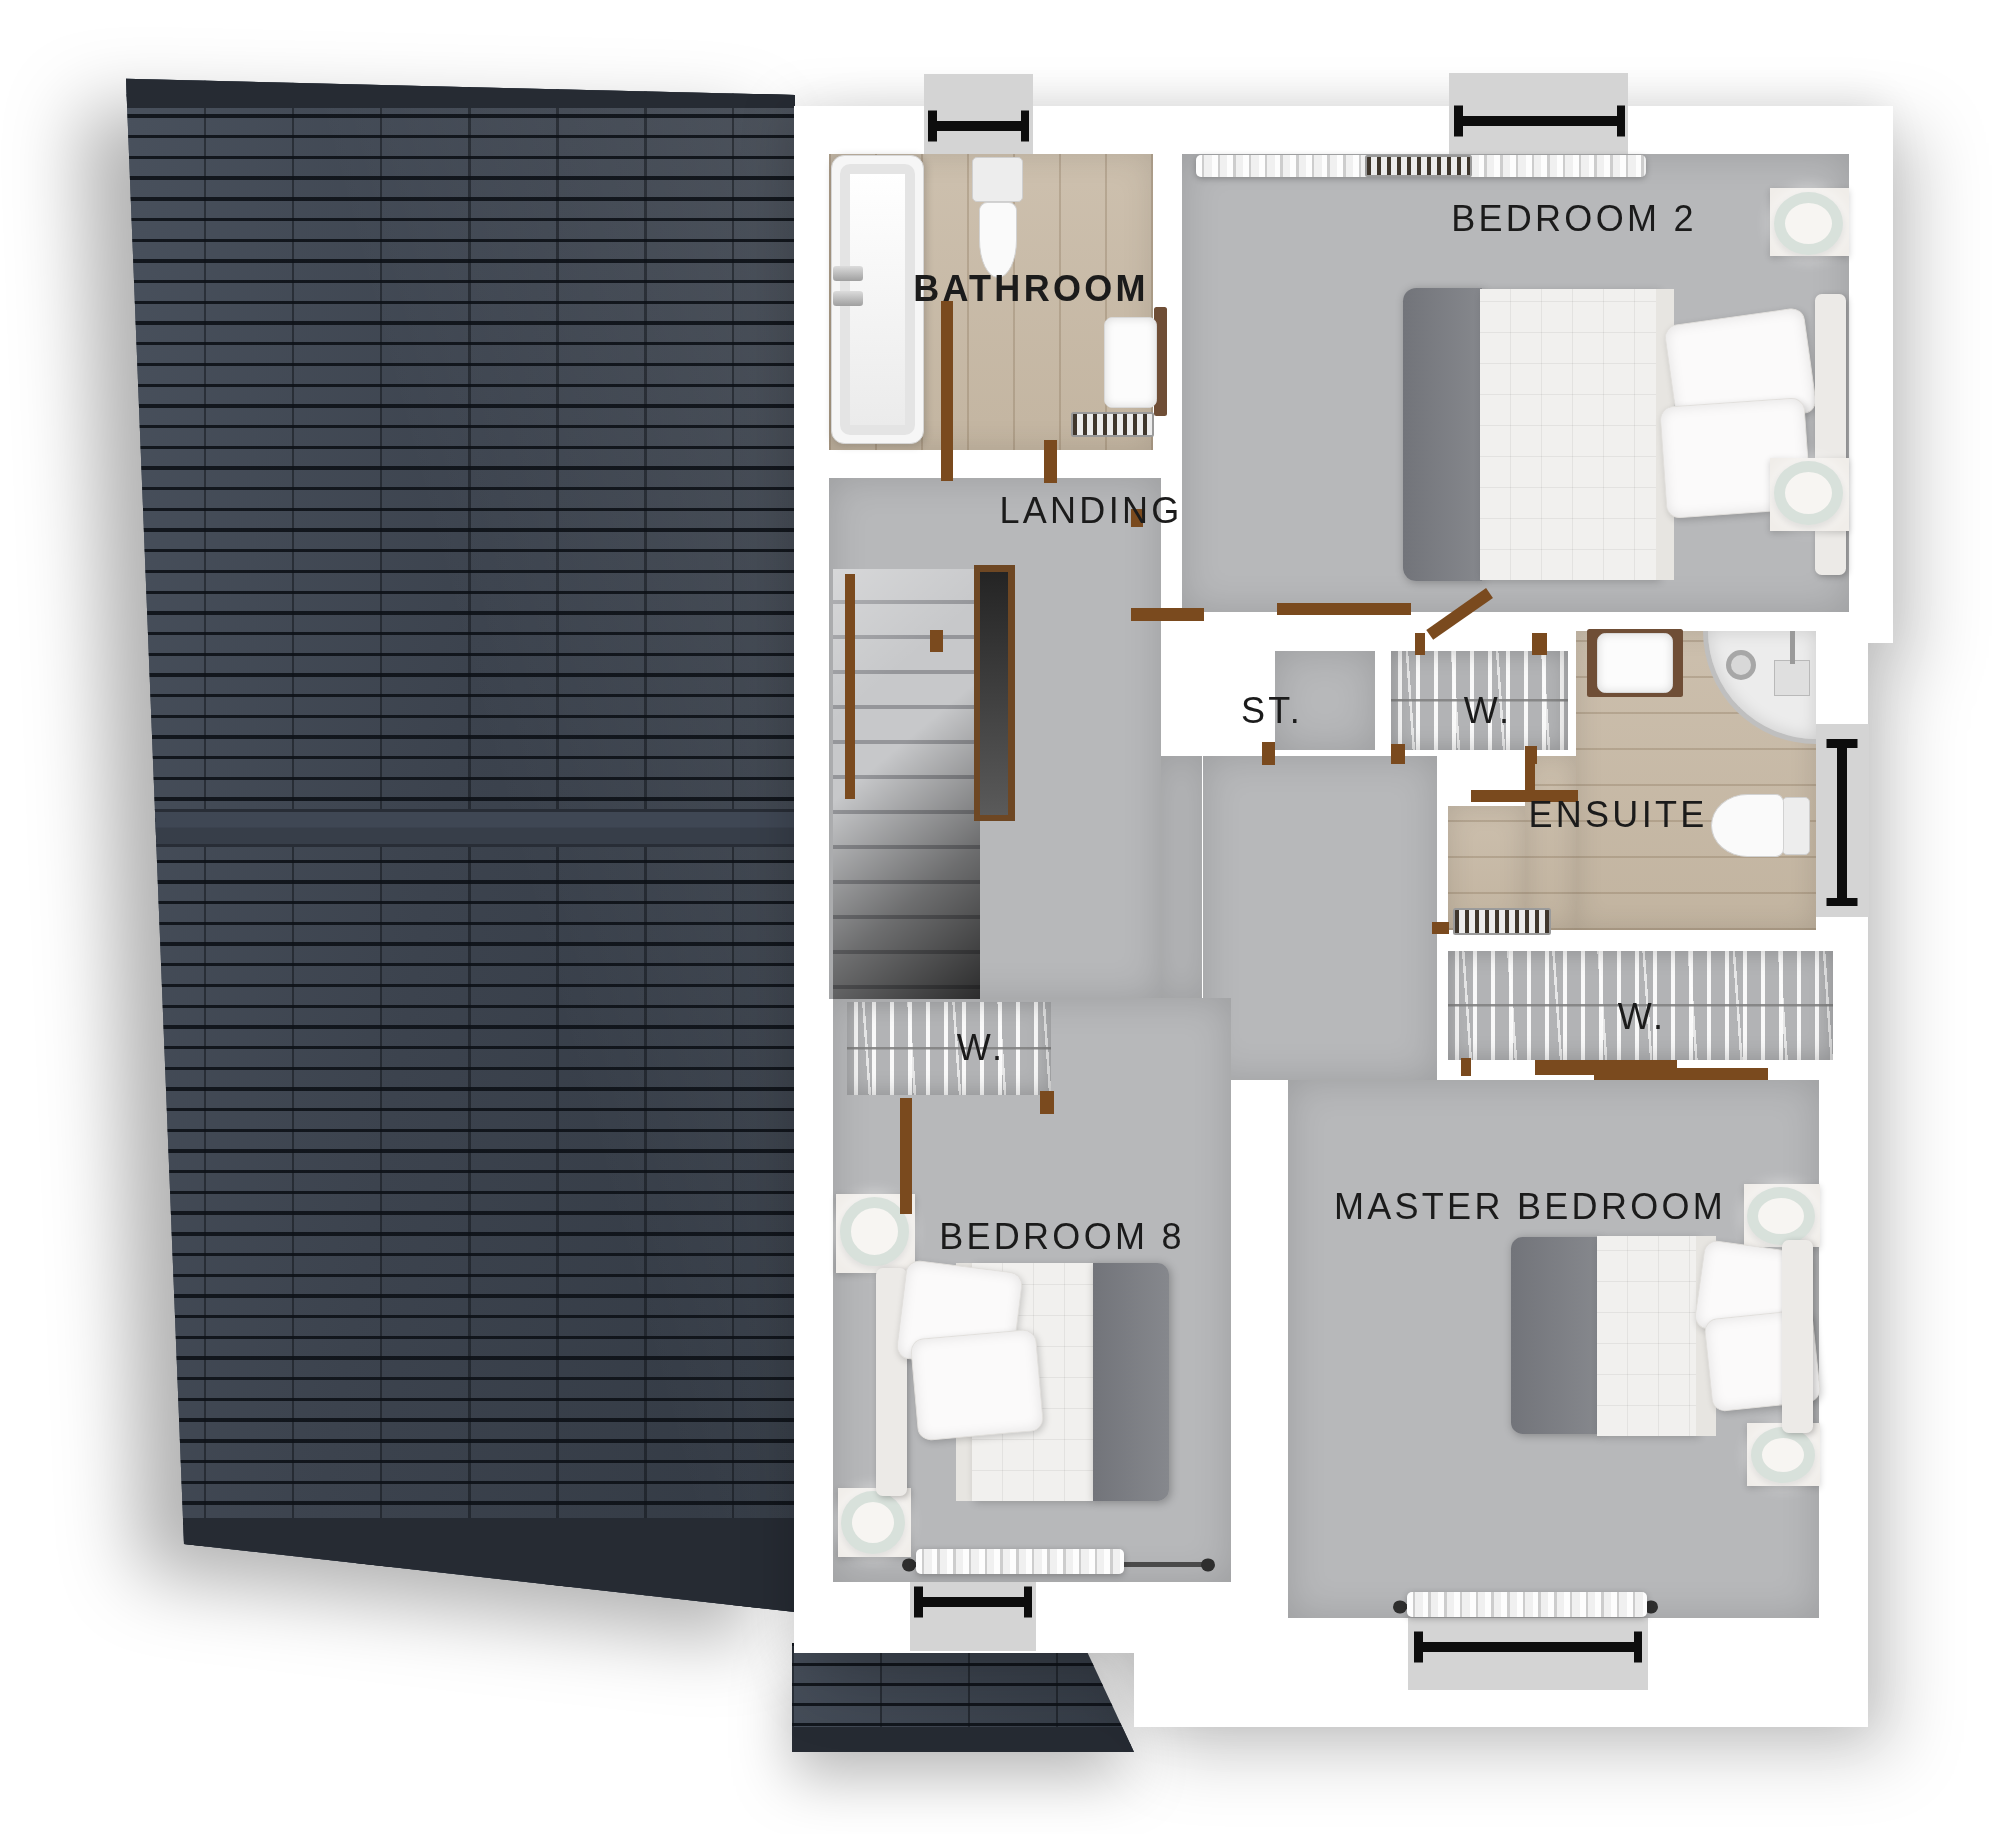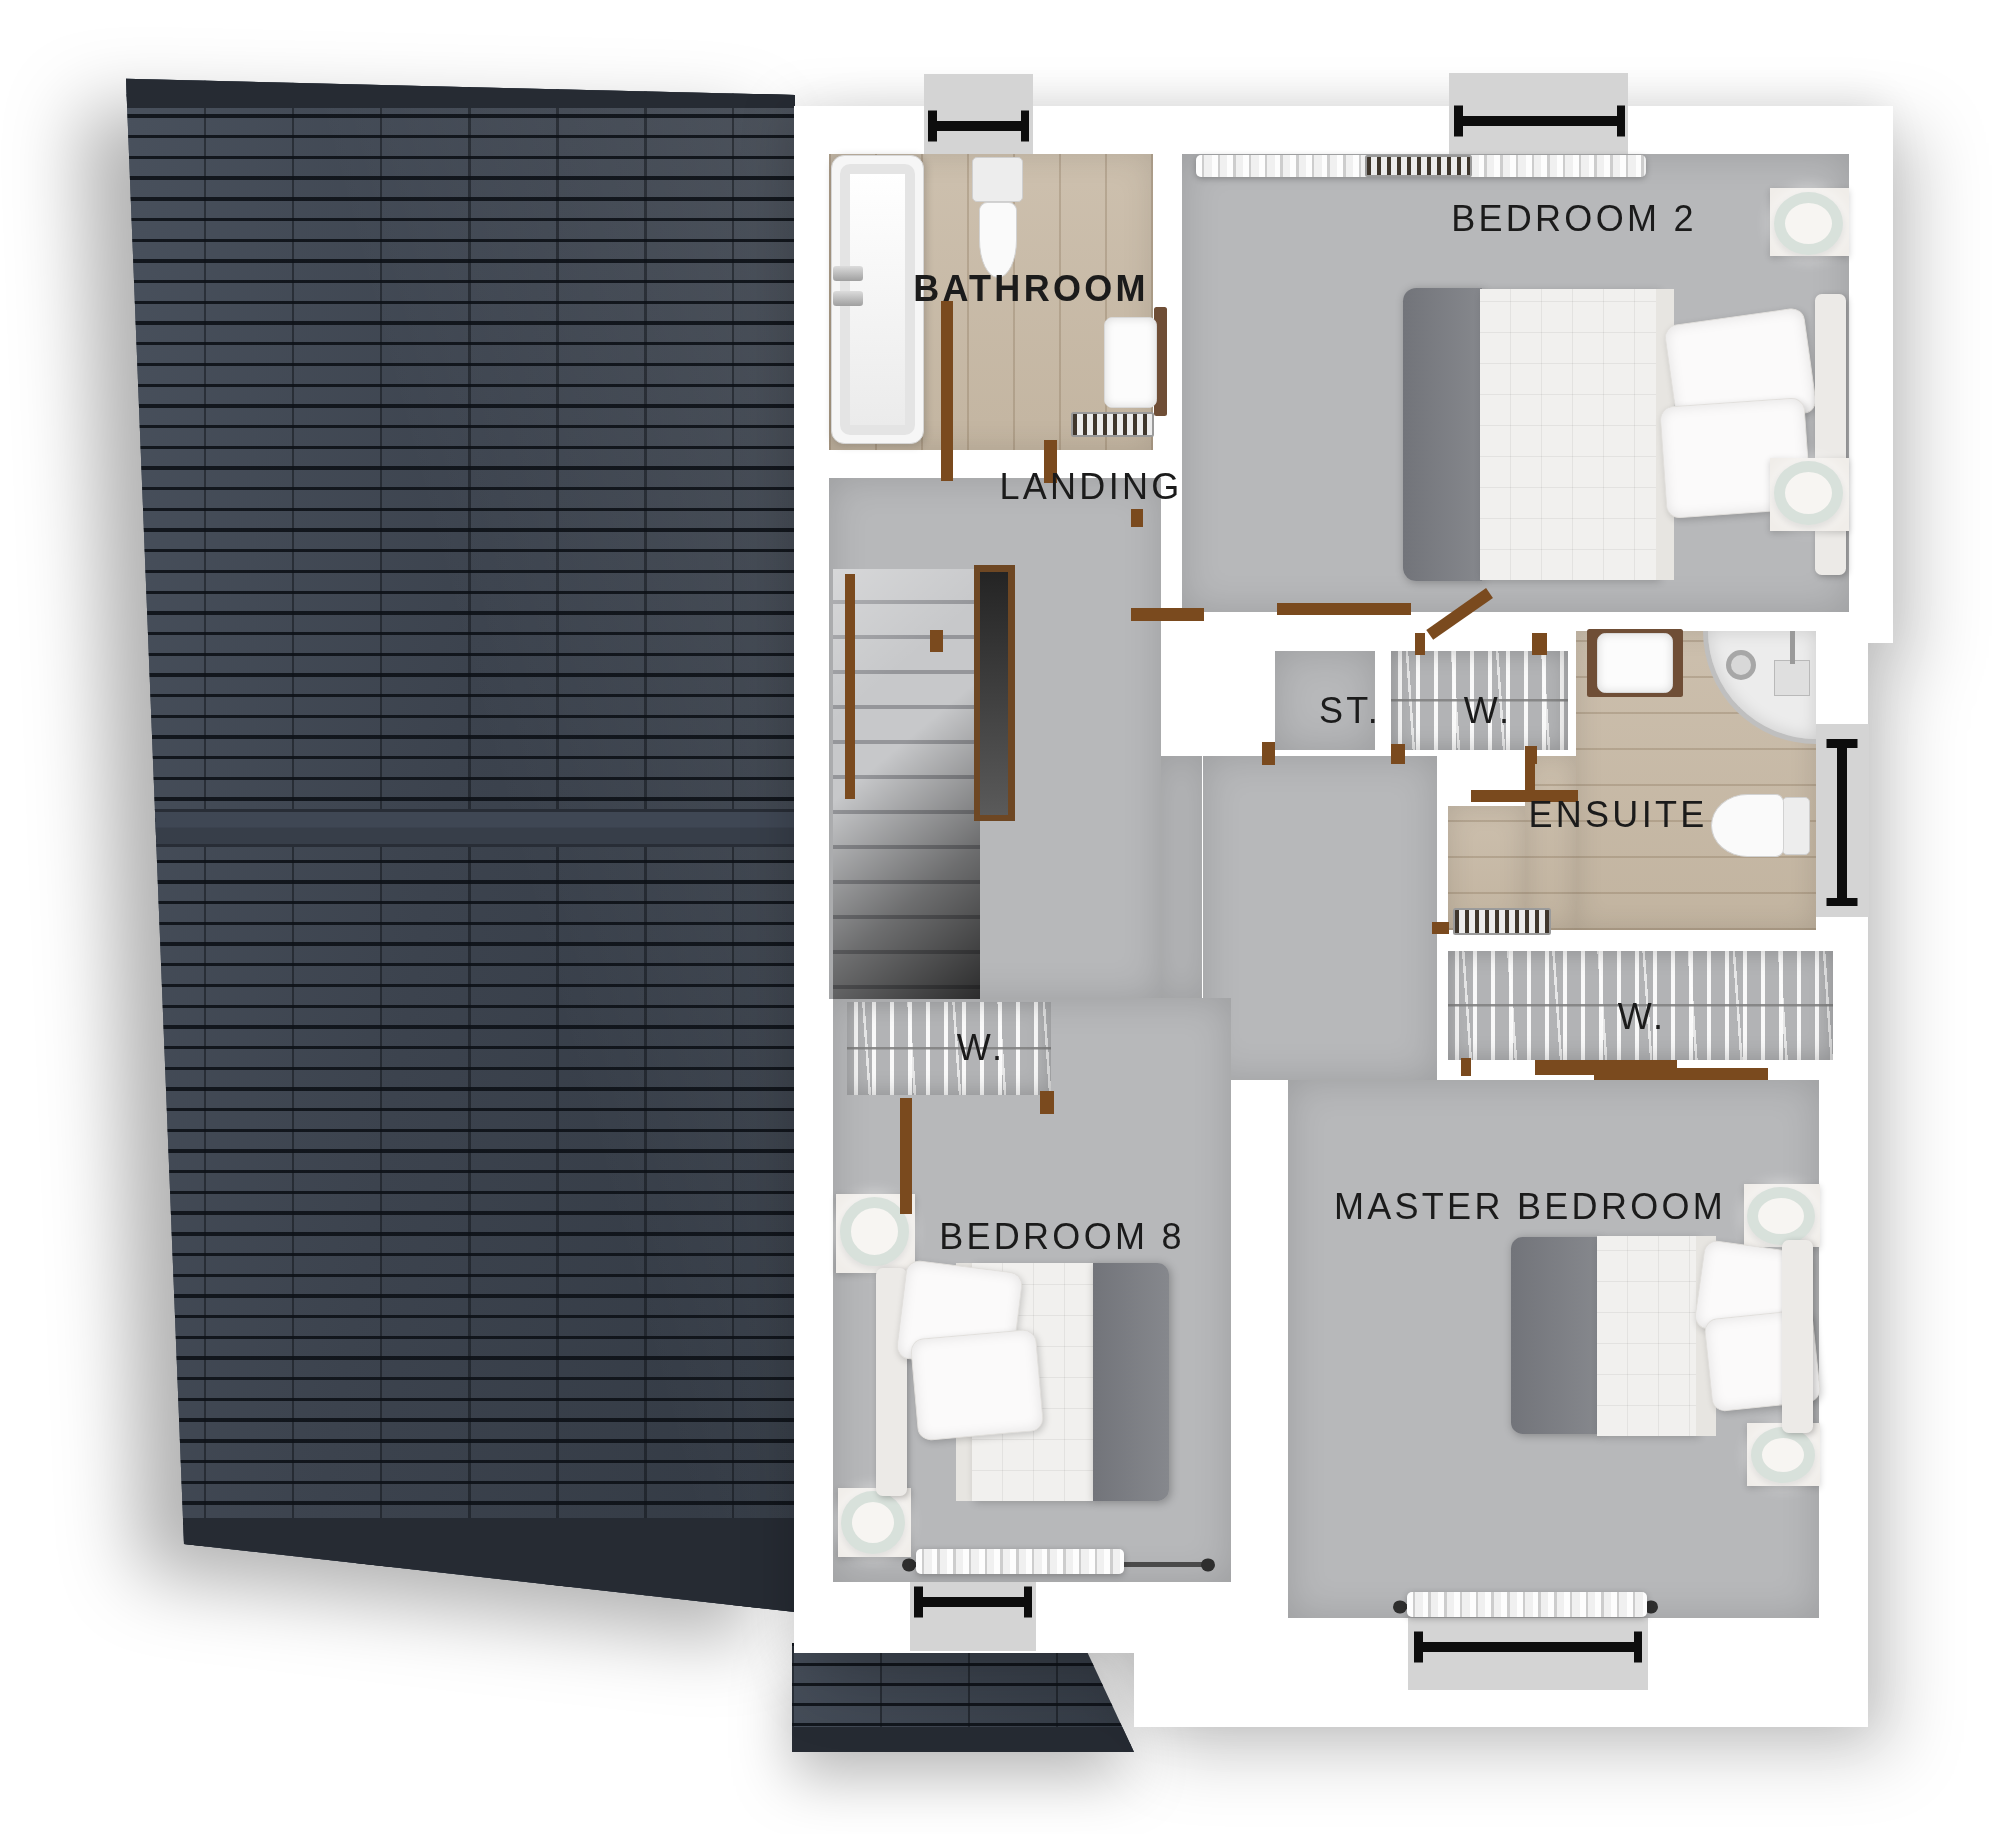--- a/index.html
+++ b/index.html
@@ -237,22 +237,22 @@
   <div class="jamb" style="left:1525px;top:759px;width:10px;height:33px;"></div>
   <div class="jamb" style="left:1432px;top:922px;width:16.5px;height:12.4px;"></div>
   <div class="jamb" style="left:1461px;top:1058px;width:10px;height:18px;"></div>
   <div class="jamb" style="left:1535px;top:1060px;width:142px;height:15px;"></div>
   <div class="jamb" style="left:1594px;top:1068px;width:174px;height:11.6px;"></div>
   <div class="jamb" style="left:900px;top:1098px;width:12.4px;height:116px;"></div>
   <div class="jamb" style="left:1040px;top:1091px;width:14px;height:23px;"></div>
 
   <div class="lbl" style="left:1031px;top:289px;font-weight:bold;">BATHROOM</div>
   <div class="lbl" style="left:1534px;top:219px;margin-left:40px;">BEDROOM 2</div>
-  <div class="lbl" style="left:1091px;top:487px;">LANDING</div>
-  <div class="lbl" style="left:1350px;top:711px;">ST.</div>
+  <div class="lbl" style="left:1091px;top:511px;">LANDING</div>
+  <div class="lbl" style="left:1272px;top:711px;">ST.</div>
   <div class="lbl" style="left:1488px;top:711px;">W.</div>
   <div class="lbl" style="left:1618px;top:815px;">ENSUITE</div>
   <div class="lbl" style="left:1062px;top:1237px;">BEDROOM 8</div>
   <div class="lbl" style="left:981px;top:1048px;">W.</div>
   <div class="lbl" style="left:1530px;top:1207px;text-align:right;">MASTER BEDROOM</div>
   <div class="lbl" style="left:1642px;top:1017px;">W.</div>
 
 </div>
 
 

